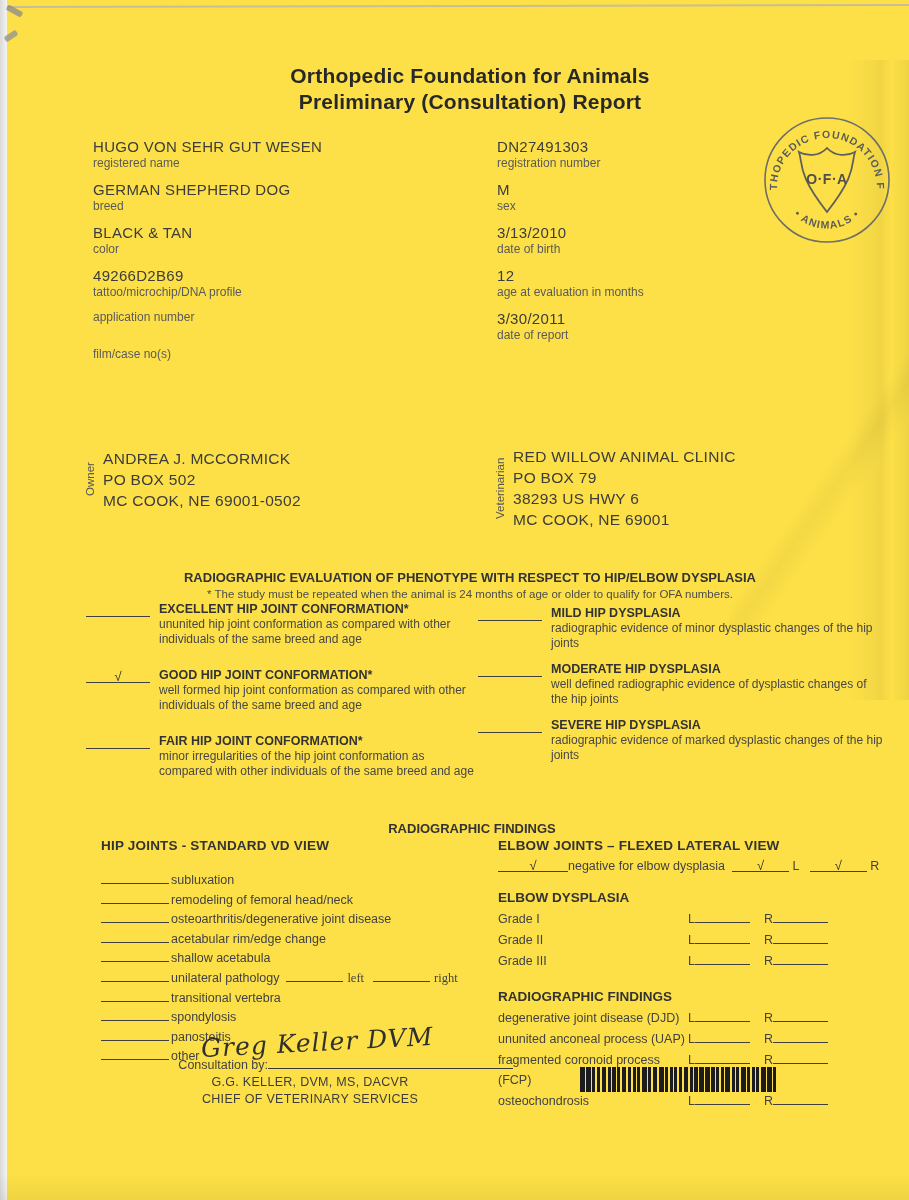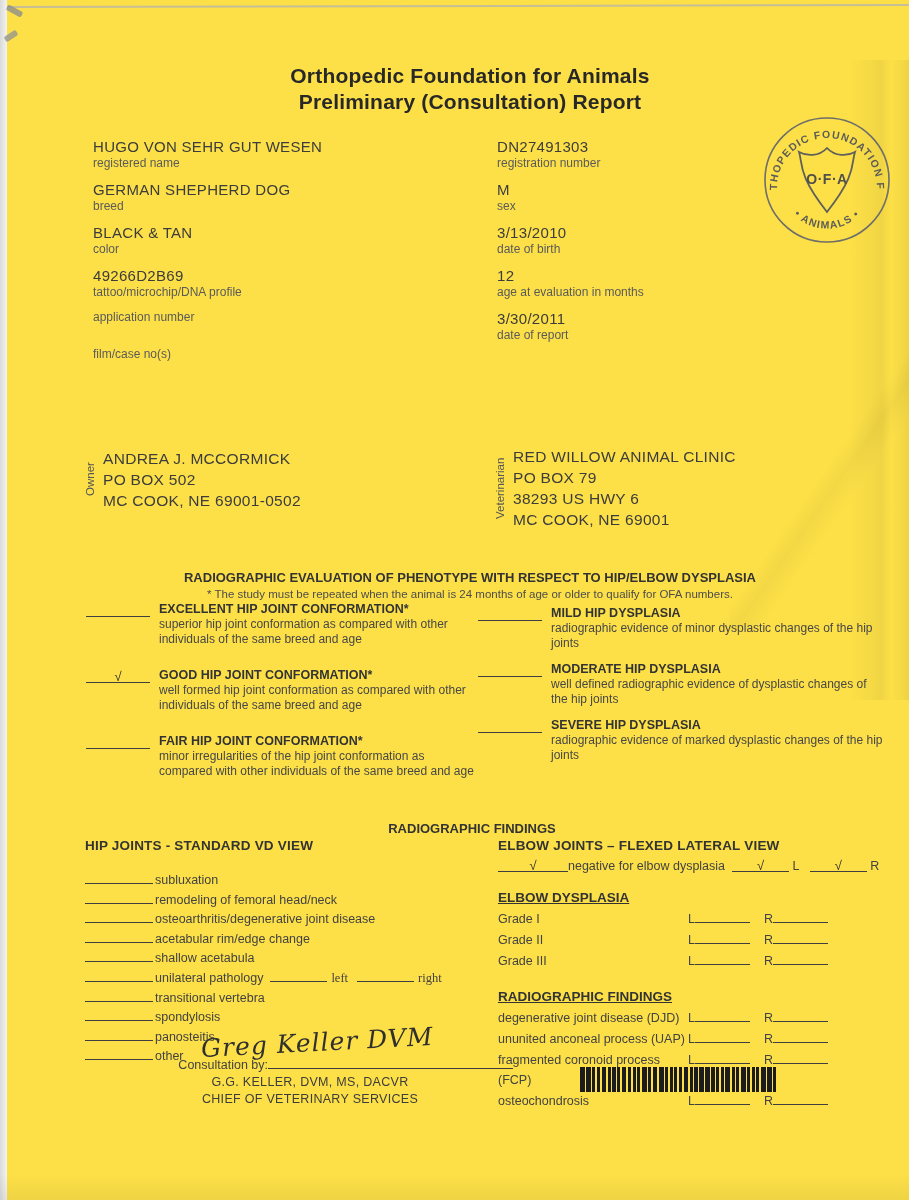--- a/index.html
+++ b/index.html
@@ -40,30 +40,30 @@
   .opt-line{flex:0 0 64px;margin-right:9px;margin-top:1px;border-bottom:1.6px solid #3f3f3f;height:13px;text-align:center;font-size:13px;color:#2f2f2f;}
   .opt-title{font-weight:bold;font-size:12.5px;line-height:15px;color:#333;}
   .opt-desc{font-size:12px;line-height:15px;color:#474747;}
   .evcol-l{left:86px;top:602px;width:392px;}
   .evcol-l .opt{margin-bottom:21px;}
   .evcol-r{left:478px;top:606px;width:408px;}
   .evcol-r .opt{margin-bottom:11px;}
 
   
   .find-head{position:absolute;left:302px;top:821px;width:340px;text-align:center;font-weight:bold;font-size:13px;color:#333;}
-  .hip{position:absolute;left:85px;top:838px;width:400px;}
+  .hip{position:absolute;left:101px;top:838px;width:400px;}
   .sec-h{font-weight:bold;font-size:13.5px;color:#333;letter-spacing:.2px;}
   .hip-list{margin-top:17px;}
   .hip-row{font-size:12.5px;line-height:17.6px;color:#424242;white-space:nowrap;}
   .hip-row .uline{margin-right:2px;}
   .inline-lab{margin:0 2px 0 2px;font-family:Liberation Serif, serif;}
   .elbow{position:absolute;left:498px;top:838px;width:390px;}
   .neg-row{margin-top:5px;font-size:12.5px;color:#424242;white-space:nowrap;}
   .neg-row .chk{display:inline-block;border-bottom:1.6px solid #3f3f3f;text-align:center;height:13px;font-size:13px;color:#2f2f2f;}
-  .sub-h{font-weight:bold;font-size:13.5px;color:#333;margin-top:17px;text-decoration:underline;}
+  .sub-h{font-weight:bold;font-size:13.5px;color:#333;margin-top:17px;}
   .lr-row{display:flex;font-size:12.5px;line-height:21px;color:#424242;}
   .lr-row .rlab{flex:0 0 190px;}
   .lr-grp{white-space:nowrap;}
   .lr-grp .uline{margin-right:14px;}
   .cond .lr-row{line-height:20.8px;}
 
   
   .consult{position:absolute;left:93px;top:1054px;width:420px;font-size:12.5px;color:#424242;text-align:right;}
   .sig-line{display:inline-block;width:245px;border-bottom:1.7px solid #3a3a3a;height:14px;}
   .sig-script{position:absolute;left:108px;top:-26px;font-family:"DejaVu Serif",serif;font-style:italic;font-size:25px;color:#30302f;transform:rotate(-3deg);letter-spacing:1px;white-space:nowrap;}
@@ -175,21 +175,21 @@
   </div>
 
   <div class="eval-head">RADIOGRAPHIC EVALUATION OF PHENOTYPE WITH RESPECT TO HIP/ELBOW DYSPLASIA</div>
   <div class="eval-note">* The study must be repeated when the animal is 24 months of age or older to qualify for OFA numbers.</div>
 
   <div class="col evcol-l">
     <div class="opt">
       <div class="opt-line"></div>
       <div class="opt-text">
         <div class="opt-title">EXCELLENT HIP JOINT CONFORMATION*</div>
-        <div class="opt-desc"><span>superior hip joint conformation as compared with other individuals of the same breed and age</span><b></b></div>
+        <div class="opt-desc"><span>ununited hip joint conformation as compared with other individuals of the same breed and age</span><b></b></div>
       </div>
     </div>
     <div class="opt">
       <div class="opt-line">√</div>
       <div class="opt-text">
         <div class="opt-title">GOOD HIP JOINT CONFORMATION*</div>
         <div class="opt-desc"><span>well formed hip joint conformation as compared with other individuals of the same breed and age</span><b></b></div>
       </div>
     </div>
     <div class="opt">

